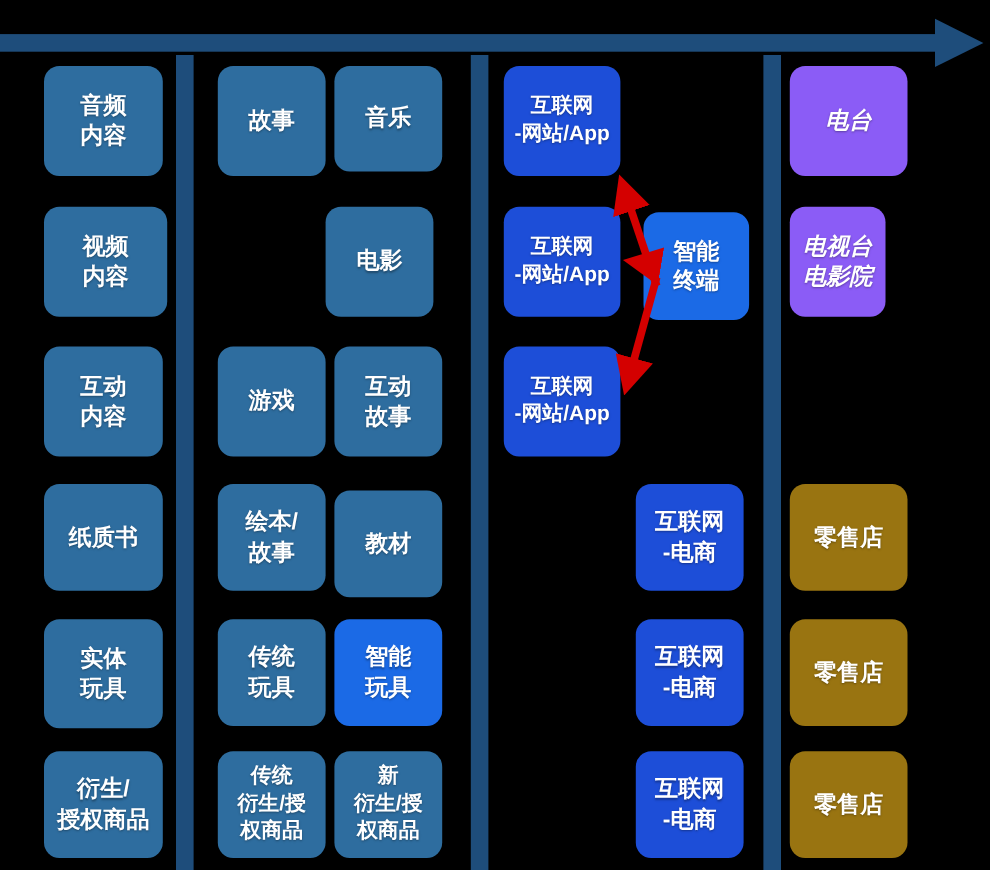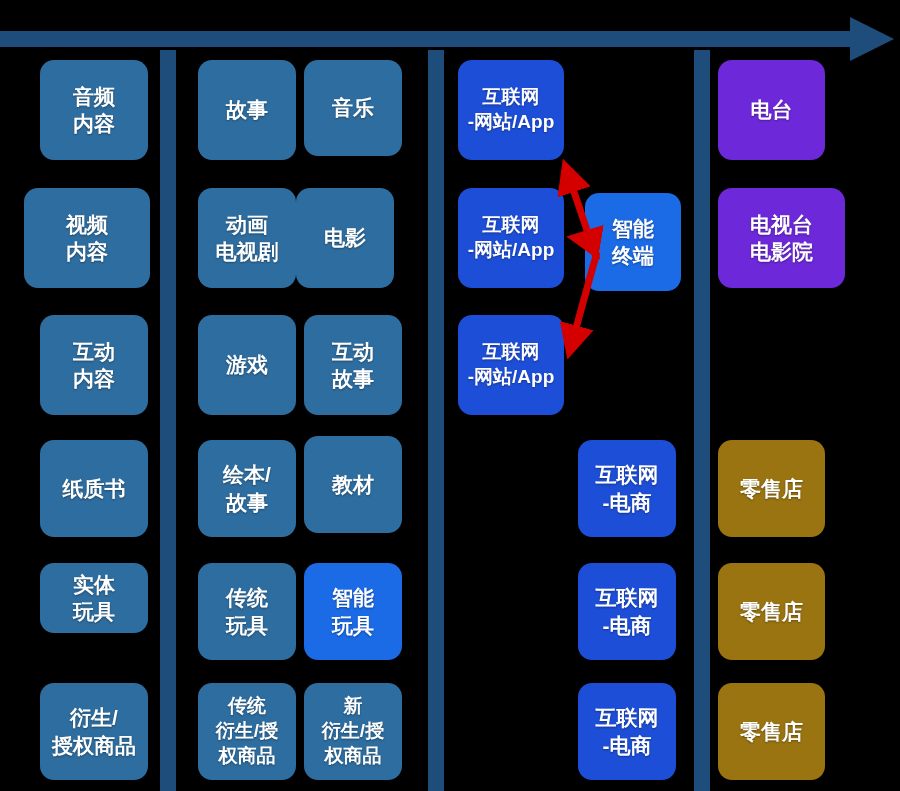--- a/index.html
+++ b/index.html
@@ -52,21 +52,21 @@
     text-align: center;
     white-space: pre-line;
     padding: 2px;
     box-sizing: border-box;
     text-shadow: 0 1px 2px rgba(0,0,0,0.35);
   }
   .small { font-size: 19px; }
   .blue   { background: #2e6d9f; }
   .bblue  { background: #1b6ae6; text-align: center; }
   .purple { background: #1d4ed8; }
-  .gold   { background: #6d28d9; }
+  .gold   { background: #8b5cf6; font-style: italic; }
   .dgold  { background: #997411; text-align: center; }
   .arrows-overlay {
     position: absolute;
     left: 0; top: 0;
     width: 900px; height: 791px;
     pointer-events: none;
   }
 </style>
 </head>
 <body>
@@ -75,47 +75,45 @@
 
   <div class="haxis-line"></div>
   <div class="haxis-head"></div>
 
   <div class="vbar" style="left:160px"></div>
   <div class="vbar" style="left:428px"></div>
   <div class="vbar" style="left:694px"></div>
 
   <div class="box blue" style="left:40px; top:60px;  width:108px; height:100px">音频
 内容</div>
-  <div class="box blue" style="left:24px; top:188px; width:126px; height:100px">视频
+  <div class="box blue" style="left:40px; top:188px; width:112px; height:100px">视频
 内容</div>
   <div class="box blue" style="left:40px; top:315px; width:108px; height:100px">互动
 内容</div>
   <div class="box blue" style="left:40px; top:440px; width:108px; height:97px">纸质书</div>
-  <div class="box blue" style="left:40px; top:563px; width:108px; height:70px">实体
+  <div class="box blue" style="left:40px; top:563px; width:108px; height:99px">实体
 玩具</div>
   <div class="box blue" style="left:40px; top:683px; width:108px; height:97px">衍生/
 授权商品</div>
 
   <div class="box blue" style="left:198px; top:60px;  width:98px; height:100px">故事</div>
-  <div class="box blue" style="left:198px; top:188px; width:98px; height:100px">动画
-电视剧</div>
   <div class="box blue" style="left:198px; top:315px; width:98px; height:100px">游戏</div>
   <div class="box blue" style="left:198px; top:440px; width:98px; height:97px">绘本/
 故事</div>
   <div class="box blue" style="left:198px; top:563px; width:98px; height:97px">传统
 玩具</div>
   <div class="box blue small" style="left:198px; top:683px; width:98px; height:97px">传统
 衍生/授
 权商品</div>
 
   <div class="box blue" style="left:304px; top:60px;  width:98px; height:96px">音乐</div>
   <div class="box blue" style="left:296px; top:188px; width:98px; height:100px">电影</div>
   <div class="box blue" style="left:304px; top:315px; width:98px; height:100px">互动
 故事</div>
-  <div class="box blue" style="left:304px; top:436px; width:98px; height:97px">教材</div>
+  <div class="box blue" style="left:304px; top:446px; width:98px; height:97px">教材</div>
   <div class="box bblue" style="left:304px; top:563px; width:98px; height:97px">智能
 玩具</div>
   <div class="box blue small" style="left:304px; top:683px; width:98px; height:97px">新
 衍生/授
 权商品</div>
 
   <div class="box purple small" style="left:458px; top:60px;  width:106px; height:100px">互联网
 -网站/App</div>
   <div class="box purple small" style="left:458px; top:188px; width:106px; height:100px">互联网
 -网站/App</div>
@@ -124,21 +122,21 @@
   <div class="box bblue" style="left:585px; top:193px; width:96px;  height:98px">智能
 终端</div>
   <div class="box purple" style="left:578px; top:440px; width:98px;  height:97px">互联网
 -电商</div>
   <div class="box purple" style="left:578px; top:563px; width:98px;  height:97px">互联网
 -电商</div>
   <div class="box purple" style="left:578px; top:683px; width:98px;  height:97px">互联网
 -电商</div>
 
   <div class="box gold" style="left:718px; top:60px;  width:107px; height:100px">电台</div>
-  <div class="box gold" style="left:718px; top:188px; width:127px; height:100px">电视台
+  <div class="box gold" style="left:718px; top:188px; width:87px; height:100px">电视台
 电影院</div>
   <div class="box dgold" style="left:718px; top:440px; width:107px; height:97px">零售店</div>
   <div class="box dgold" style="left:718px; top:563px; width:107px; height:97px">零售店</div>
   <div class="box dgold" style="left:718px; top:683px; width:107px; height:97px">零售店</div>
 
   <svg class="arrows-overlay" viewBox="0 0 900 791">
     <defs>
       <marker id="ah" markerWidth="5" markerHeight="5" refX="3.6" refY="2.5" orient="auto">
         <path d="M0,0 L5,2.5 L0,5 z" fill="#d40000"></path>
       </marker>

